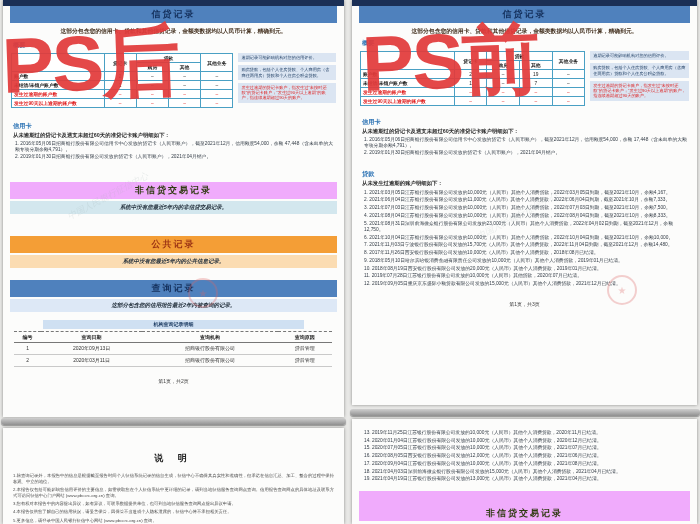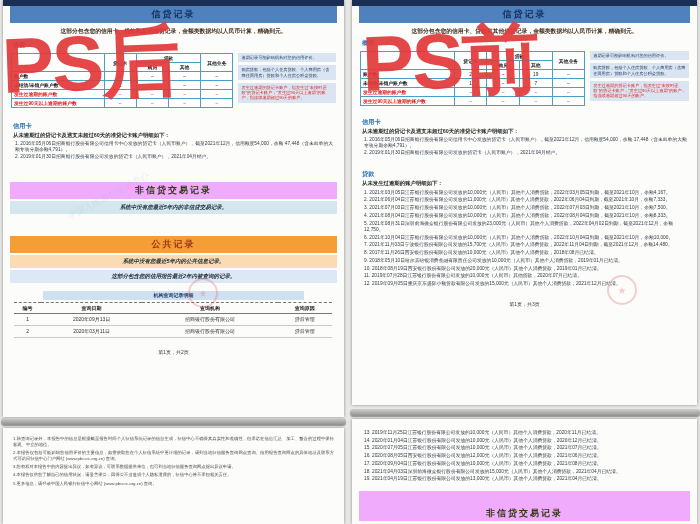--- a/index.html
+++ b/index.html
@@ -174,20 +174,21 @@
   <div class="boldline">从未逾期过的贷记卡及透支未超过60天的准贷记卡账户明细如下：</div>
   <div class="item">1. 2016年05月06日招商银行股份有限公司信用卡中心发放的贷记卡（人民币账户），截至2021年12月，信用额度54,000，余额 47,448（含未出单的大额专项分期余额4,791）。</div>
   <div class="item">2. 2019年01月30日招商银行股份有限公司发放的贷记卡（人民币账户），2021年04月销户。</div>
 
   <div class="banner b-teal" style="margin-top:21px">非信贷交易记录</div>
   <div class="sub s-teal">系统中没有您最近5年内的非信贷交易记录。</div>
 
   <div class="banner b-orange" style="margin-top:22px">公共记录</div>
   <div class="sub s-orange">系统中没有您最近5年内的公共信息记录。</div>
 
+  <div class="banner b-blue" style="margin-top:12px">查询记录</div>
   <div class="sub s-blue">这部分包含您的信用报告最近2年内被查询的记录。</div>
   <div class="qband">机构查询记录明细</div>
   <table class="qt">
     <tbody>
         <tr>
       <th>编号</th>
       <th>查询日期</th>
       <th>查询机构</th>
       <th>查询原因</th>
     </tr>
@@ -204,20 +205,21 @@
       <td>贷后管理</td>
     </tr>
   </tbody>
     </table>
   <div class="pfoot">第1页，共2页</div>
   <div class="seal" style="left:185px; top:278px;">★</div>
   <div class="wm" style="left:60px; top:190px;">中国人民银行征信中心</div>
 </div>
 
 <div class="page" id="left-p2">
+  <div class="exptitle">说  明</div>
   <div class="expitem" style="margin-top:8px">1.除查询记录外，本报告中的信息是根据截至报告时间个人征信系统记录的信息生成，征信中心不确保其真实性和准确性，但承诺在信息汇总、加工、整合的过程中保持客观、中立的地位。</div>
   <div class="expitem">2.本报告仅包括可能影响您信用评价的主要信息，如需获取您在个人征信系统中更详细的记录，请到当地征信服务查询网点查询。信用报告查询网点的具体地址及联系方式可访问征信中心门户网站 (www.pbccrc.org.cn) 查询。</div>
   <div class="expitem">3.您有权对本报告中的内容提出异议，如有异议，可联系数据提供单位，也可到当地征信服务查询网点提出异议申请。</div>
   <div class="expitem">4.本报告仅供您了解自己的信用状况，请妥善保管，因保管不当造成个人隐私泄露的，征信中心将不承担相关责任。</div>
   <div class="expitem">5.更多信息，请登录中国人民银行征信中心网站 (www.pbccrc.org.cn) 查询。</div>
 </div>
 
 <div class="page" id="right-p1">
   <div class="navy"></div>
   <div class="banner b-blue">信贷记录</div>

